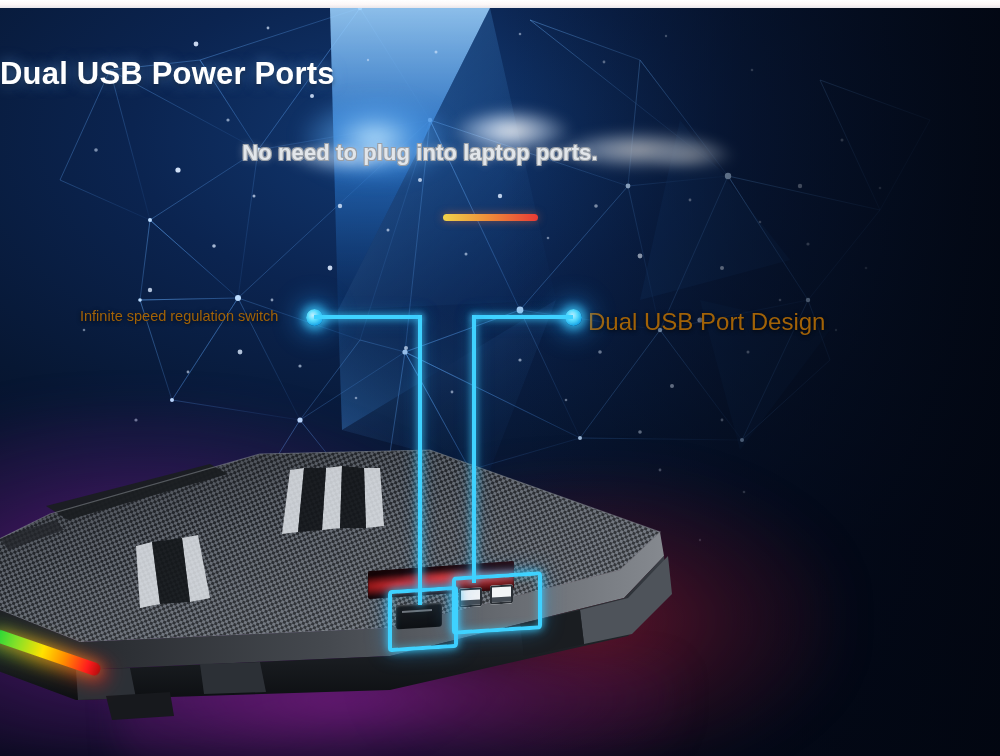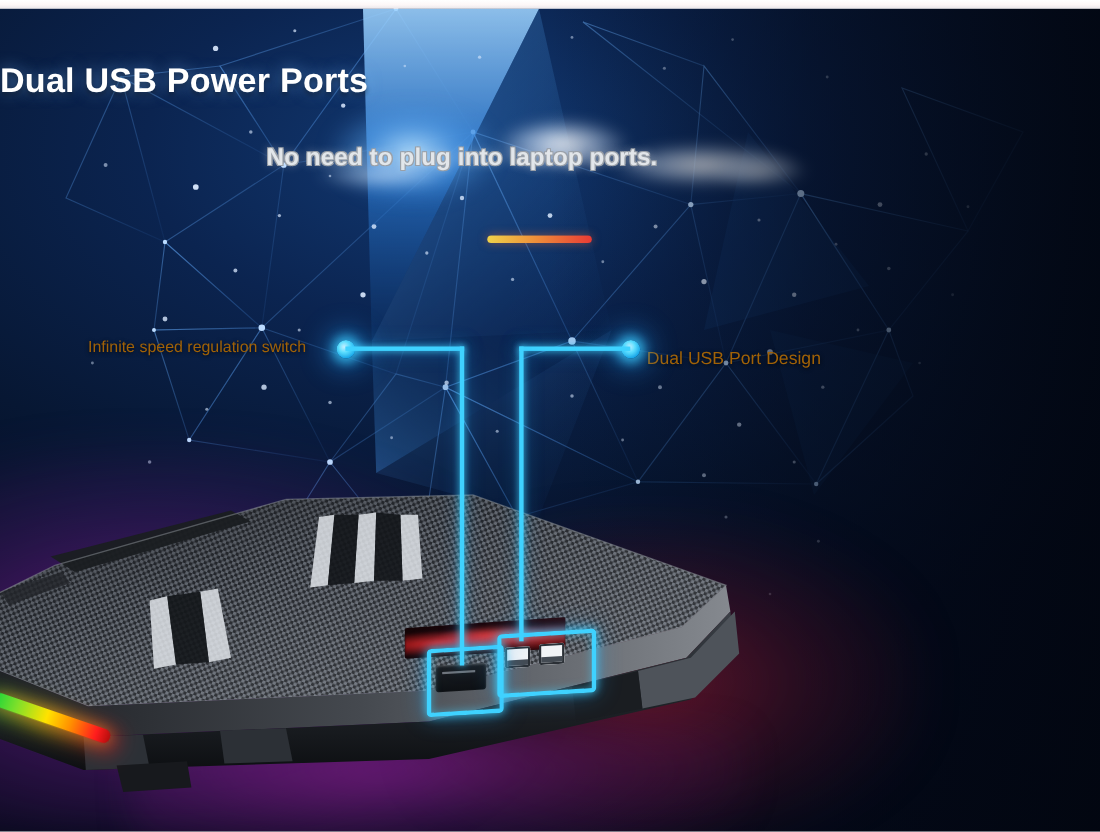--- a/index.html
+++ b/index.html
@@ -76,42 +76,42 @@
 
   
   .title{
     position:absolute;left:0;top:56px;width:1000px;
     text-align:left;
     color:#ffffff;
     font-size:31px;font-weight:bold;letter-spacing:.2px;
     text-shadow:0 0 14px rgba(120,185,255,.55),0 2px 5px rgba(0,0,0,.55);
   }
   .subtitle{
-    position:absolute;left:0;top:130px;width:840px;
+    position:absolute;left:0;top:140px;width:840px;
     text-align:center;
     color:#e2e6ea;
     font-size:22px;font-weight:bold;letter-spacing:.1px;
     text-shadow:
       -1px -1px 0 #9aa0a8, 1px -1px 0 #9aa0a8,
       -1px  1px 0 #9aa0a8, 1px  1px 0 #9aa0a8,
        0 0 9px rgba(255,255,255,.45);
   }
   .divider{
     position:absolute;left:443px;top:214px;width:95px;height:7px;border-radius:4px;
     background:linear-gradient(90deg,#f0d24a 0%,#ef8f3a 46%,#e83b35 100%);
     box-shadow:0 0 9px rgba(235,110,60,.5);
   }
 
   
   .callout-label{
     position:absolute;color:#a16207;font-weight:normal;white-space:nowrap;
     text-shadow:0 1px 4px rgba(0,0,0,.8);
   }
   .label-left{left:80px;top:308px;font-size:14.5px;}
-  .label-right{left:588px;top:318px;font-size:16px;text-align:center;}
+  .label-right{left:588px;top:308px;font-size:24px;text-align:center;}
 
   .cdot{
     position:absolute;width:17px;height:17px;border-radius:50%;
     background:radial-gradient(circle at 42% 38%, #e8fbff 0%, #62e2ff 35%, #1aa7e8 70%, #0b6fb0 100%);
     box-shadow:0 0 10px 4px rgba(60,205,255,.75),0 0 24px 10px rgba(35,150,240,.45);
   }
   .dot-left{left:306px;top:309px;}
   .dot-right{left:565px;top:309px;}
 
   .cline{

